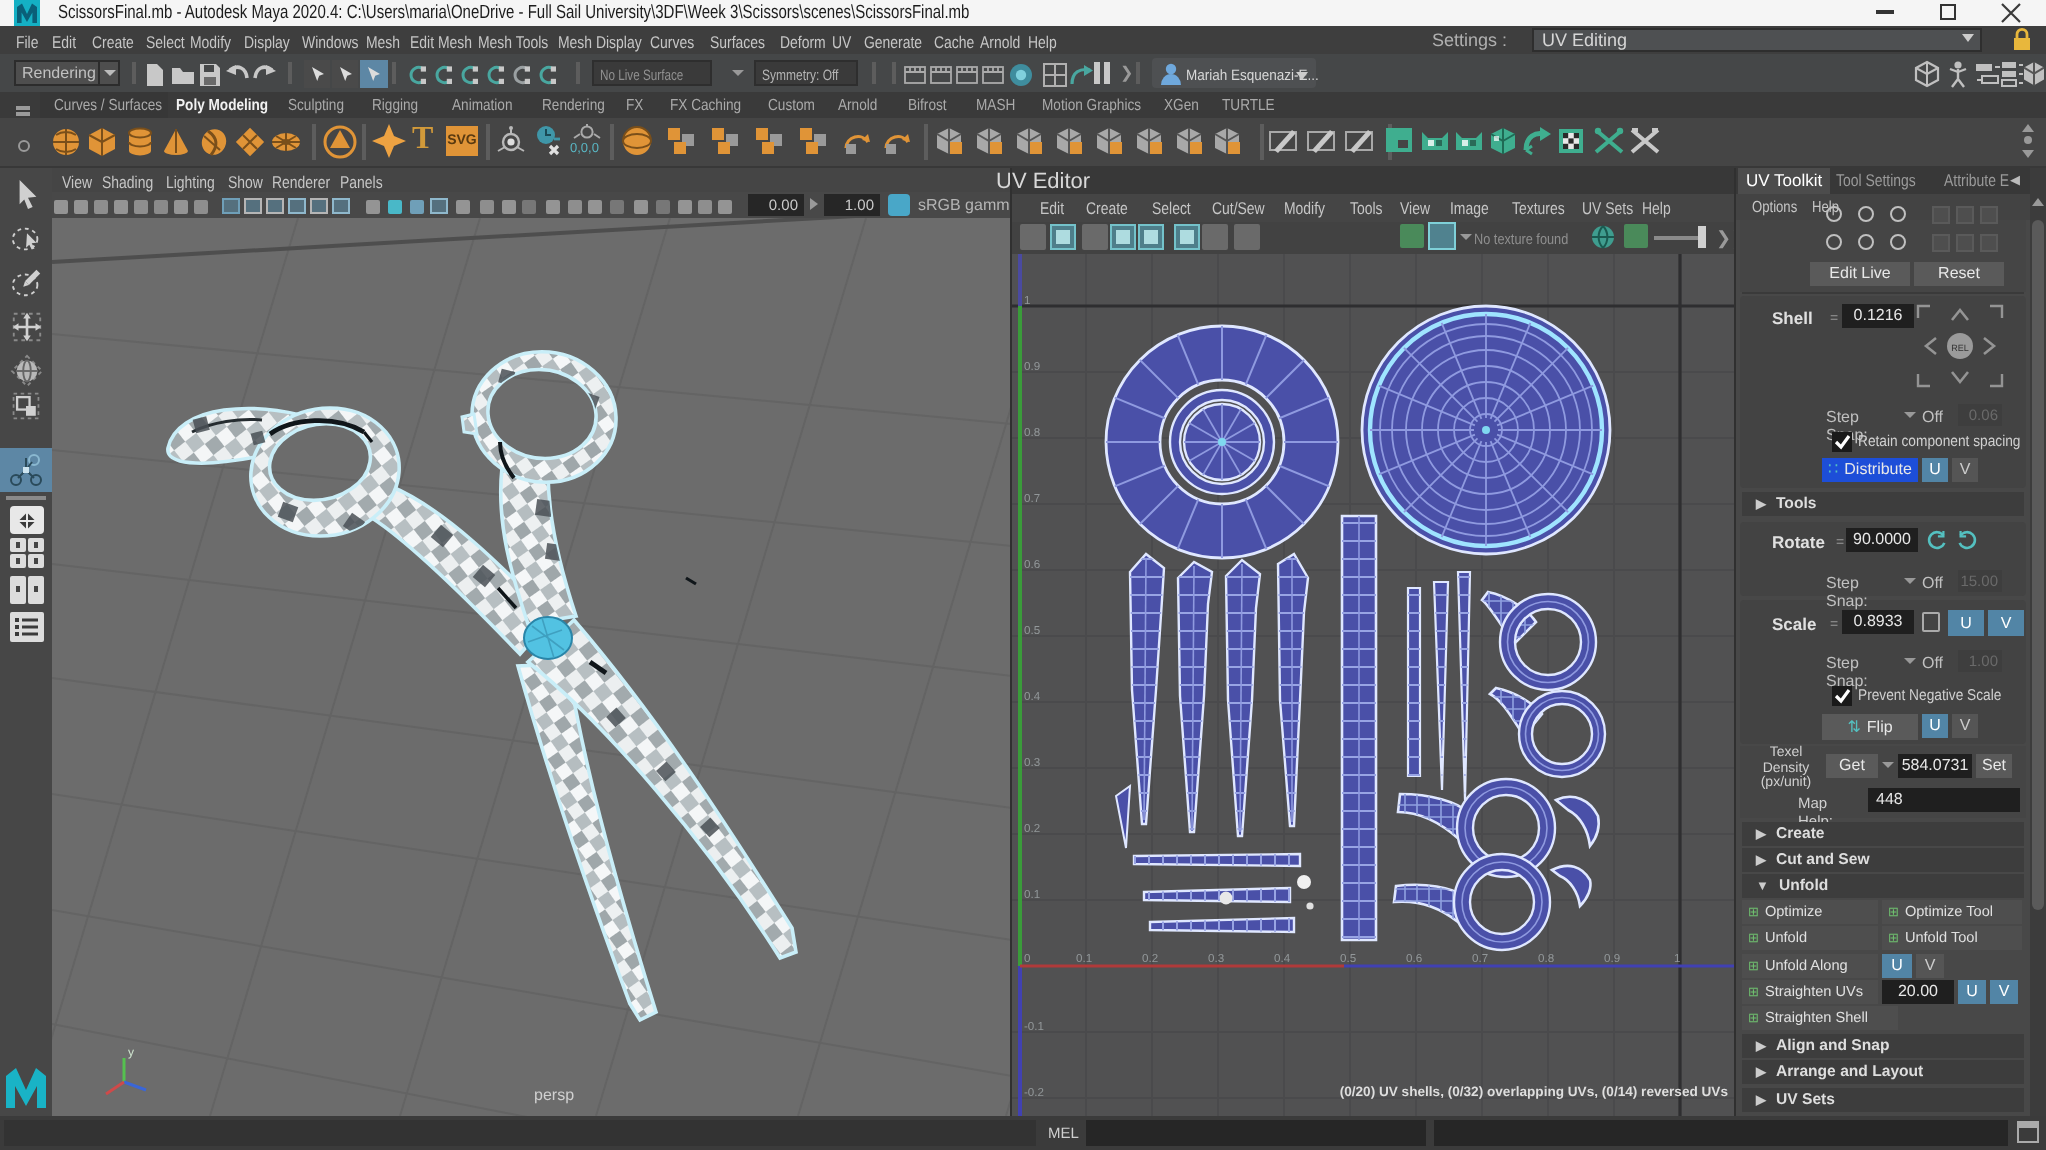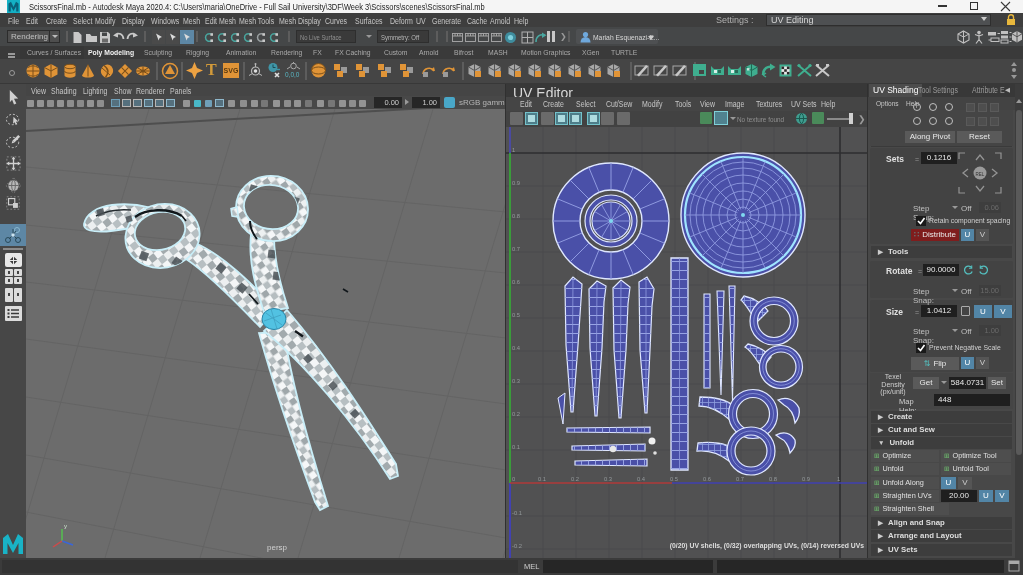--- a/index.html
+++ b/index.html
@@ -637,21 +637,21 @@
   <path d="M0 0 L-9 6" stroke="#cf4a4a" stroke-width="1.5"></path>
   <text x="2" y="-13" font-size="6" fill="#cfe5cf">y</text>
  </g>
  <text x="267" y="550" font-size="8" fill="#d0d0d0">persp</text>
 </svg>
 
 <div class="ab" style="left:506px;top:84px;width:362px;height:474px;background:#454545;"></div>
 <div id="uveditor"></div>
 
 <div class="ab" style="left:506px;top:84px;width:362px;height:13px;background:#383838;"></div>
-<div class="ab" style="left:513px;top:85px;font-size:14px;color:#d8d8d8;">UV Editor</div>
+<div class="ab" style="left:498px;top:85px;font-size:11px;color:#d8d8d8;">UV Editor</div>
 <div class="ab" style="left:506px;top:97px;width:362px;height:14px;background:#454545;"></div>
 <div id="uvmenus">
       <div class="ab" style="left:520px;top:98.5px;font-size:8.5px;color:#c6c6c6;transform:scaleX(0.82);transform-origin:0 0;white-space:nowrap;">Edit</div>
       <div class="ab" style="left:543px;top:98.5px;font-size:8.5px;color:#c6c6c6;transform:scaleX(0.82);transform-origin:0 0;white-space:nowrap;">Create</div>
       <div class="ab" style="left:576px;top:98.5px;font-size:8.5px;color:#c6c6c6;transform:scaleX(0.82);transform-origin:0 0;white-space:nowrap;">Select</div>
       <div class="ab" style="left:606px;top:98.5px;font-size:8.5px;color:#c6c6c6;transform:scaleX(0.82);transform-origin:0 0;white-space:nowrap;">Cut/Sew</div>
       <div class="ab" style="left:642px;top:98.5px;font-size:8.5px;color:#c6c6c6;transform:scaleX(0.82);transform-origin:0 0;white-space:nowrap;">Modify</div>
       <div class="ab" style="left:675px;top:98.5px;font-size:8.5px;color:#c6c6c6;transform:scaleX(0.82);transform-origin:0 0;white-space:nowrap;">Tools</div>
       <div class="ab" style="left:700px;top:98.5px;font-size:8.5px;color:#c6c6c6;transform:scaleX(0.82);transform-origin:0 0;white-space:nowrap;">View</div>
       <div class="ab" style="left:725px;top:98.5px;font-size:8.5px;color:#c6c6c6;transform:scaleX(0.82);transform-origin:0 0;white-space:nowrap;">Image</div>
@@ -853,21 +853,21 @@
         <circle cx="613" cy="449" r="3.2" fill="#e8e8e8"></circle>
         <circle cx="652" cy="441" r="3.5" fill="#f0f0f0"></circle>
         <circle cx="655" cy="453" r="1.8" fill="#e0e0e0"></circle>
       </g>
  <text x="864" y="548" font-size="6.8" font-weight="bold" fill="#dedede" text-anchor="end">(0/20) UV shells, (0/32) overlapping UVs, (0/14) reversed UVs</text>
 </svg>
 
 <div class="ab" style="left:868px;top:84px;width:147px;height:474px;background:#484848;"></div>
 <div id="toolkit">
       <div class="ab" style="left:868px;top:84px;width:147px;height:13px;background:#383838;"></div>
-      <div class="ab" style="left:869px;top:84px;height:13px;background:#4c4c4c;padding:0 4px;font-size:8.5px;color:#fff;line-height:13px;">UV Shading</div>
+      <div class="ab" style="left:869px;top:84px;height:13px;background:#4c4c4c;padding:0 4px;font-size:8.5px;color:#fff;line-height:13px;">UV Toolkit</div>
       <div class="ab" style="left:918px;top:85px;font-size:8.5px;color:#9a9a9a;transform:scaleX(0.82);transform-origin:0 0;white-space:nowrap;">Tool Settings</div>
       <div class="ab" style="left:972px;top:85px;font-size:8.5px;color:#9a9a9a;transform:scaleX(0.82);transform-origin:0 0;white-space:nowrap;">Attribute E</div>
       <div class="ab" style="left:1005px;top:86px;font-size:6.5px;color:#bbb;">◀</div>
       <div class="ab" style="left:1016.5px;top:86px;font-size:6.5px;color:#bbb;">▶</div>
       <div class="ab" style="left:868px;top:97px;width:147px;height:13px;background:#434343;"></div>
       <div class="ab" style="left:876px;top:99px;font-size:8px;color:#c6c6c6;transform:scaleX(0.82);transform-origin:0 0;">Options</div>
       <div class="ab" style="left:906px;top:99px;font-size:8px;color:#c6c6c6;transform:scaleX(0.82);transform-origin:0 0;">Help</div>
       <div class="ab" style="left:870px;top:110px;width:143px;height:36px;background:#454545;"></div>
       <div class="ab" style="left:870px;top:148px;width:143px;height:96px;background:#434343;border-radius:2px;"></div>
       <div class="ab" style="left:870px;top:261px;width:143px;height:37px;background:#434343;border-radius:2px;"></div>
@@ -878,24 +878,24 @@
       <div class="ab" style="left:945px;top:103px;width:8px;height:8px;border:1.2px solid #c0c0c0;border-radius:50%;"></div>
       <div class="ab" style="left:913px;top:117px;width:8px;height:8px;border:1.2px solid #c0c0c0;border-radius:50%;"></div>
       <div class="ab" style="left:929px;top:117px;width:8px;height:8px;border:1.2px solid #c0c0c0;border-radius:50%;"></div>
       <div class="ab" style="left:945px;top:117px;width:8px;height:8px;border:1.2px solid #c0c0c0;border-radius:50%;"></div>
       <div class="ab" style="left:966px;top:103px;width:9px;height:9px;background:#4e4e4e;border:1px solid #5a5a5a;"></div>
       <div class="ab" style="left:978px;top:103px;width:9px;height:9px;background:#4e4e4e;border:1px solid #5a5a5a;"></div>
       <div class="ab" style="left:990px;top:103px;width:9px;height:9px;background:#4e4e4e;border:1px solid #5a5a5a;"></div>
       <div class="ab" style="left:966px;top:117px;width:9px;height:9px;background:#4e4e4e;border:1px solid #5a5a5a;"></div>
       <div class="ab" style="left:978px;top:117px;width:9px;height:9px;background:#4e4e4e;border:1px solid #5a5a5a;"></div>
       <div class="ab" style="left:990px;top:117px;width:9px;height:9px;background:#4e4e4e;border:1px solid #5a5a5a;"></div>
-      <div class="ab" style="left:905px;top:131px;width:50px;height:12px;background:#5a5a5a;color:#e8e8e8;font-size:8px;text-align:center;line-height:12px;">Along Pivot</div>
+      <div class="ab" style="left:905px;top:131px;width:50px;height:12px;background:#5a5a5a;color:#e8e8e8;font-size:8px;text-align:center;line-height:12px;">Edit Live</div>
       <div class="ab" style="left:957px;top:131px;width:45px;height:12px;background:#5a5a5a;color:#e8e8e8;font-size:8px;text-align:center;line-height:12px;">Reset</div>
       <div class="ab" style="left:871px;top:146px;width:141px;height:1px;background:#3a3a3a;"></div>
-      <div class="ab" style="left:886px;top:154px;font-size:8.5px;font-weight:bold;color:#e0e0e0;">Sets</div>
+      <div class="ab" style="left:886px;top:154px;font-size:8.5px;font-weight:bold;color:#e0e0e0;">Shell</div>
       <div class="ab" style="left:915px;top:156px;font-size:7px;color:#999;">=</div>
       <div class="ab" style="left:921px;top:152px;width:36px;height:12px;background:#1f1f1f;color:#e8e8e8;font-size:8px;line-height:12px;text-align:center;">0.1216</div>
       <div class="ab" style="left:958px;top:148px;width:44px;height:46px;"></div>
       <svg class="ab" style="left:958px;top:152px" width="44" height="42" viewBox="0 0 44 42">
       <path d="M1 7 V1 H7 M37 1 H43 V7 M43 35 V41 H37 M7 41 H1 V35" stroke="#949494" fill="none" stroke-width="1.2"></path>
       <path d="M18 8 L22 3 L26 8" stroke="#949494" fill="none" stroke-width="1.3"></path>
       <path d="M18 34 L22 39 L26 34" stroke="#949494" fill="none" stroke-width="1.3"></path>
       <path d="M10 17 L5 21 L10 25" stroke="#949494" fill="none" stroke-width="1.3"></path>
       <path d="M34 17 L39 21 L34 25" stroke="#949494" fill="none" stroke-width="1.3"></path>
       <circle cx="22" cy="21" r="6.5" fill="#9a9a9a"></circle>
@@ -903,42 +903,42 @@
     </svg>
       <div class="ab" style="left:913px;top:204px;font-size:8px;color:#c0c0c0;">Step Snap:</div>
       <div class="ab" style="left:952px;top:206px;width:0;height:0;border-left:3px solid transparent;border-right:3px solid transparent;border-top:3.5px solid #999;"></div>
       <div class="ab" style="left:961px;top:204px;font-size:8px;color:#c0c0c0;">Off</div>
       <div class="ab" style="left:979px;top:202px;width:22px;height:11px;background:#3e3e3e;color:#6a6a6a;font-size:7.5px;text-align:right;line-height:11px;padding-right:2px;">0.06</div>
       <svg class="ab" style="left:916px;top:216px" width="10" height="10" viewBox="0 0 10 10">
         <rect width="10" height="10" fill="#1a1a1a"></rect>
         <path d="M2 5 l2.5 2.5 L8.5 2" stroke="#fff" stroke-width="1.6" fill="none"></path>
       </svg>
       <div class="ab" style="left:929px;top:216px;font-size:7.8px;color:#d0d0d0;transform:scaleX(0.88);transform-origin:0 0;white-space:nowrap;">Retain component spacing</div>
-      <div class="ab" style="left:911px;top:229px;width:48px;height:12px;background:#7f1d1d;color:#e8e8e8;font-size:8px;text-align:center;line-height:12px;"><span style="color:#54c0c0;margin-right:3px;font-size:8px;">∷</span>Distribute</div>
+      <div class="ab" style="left:911px;top:229px;width:48px;height:12px;background:#1d4ed8;color:#e8e8e8;font-size:8px;text-align:center;line-height:12px;"><span style="color:#54c0c0;margin-right:3px;font-size:8px;">∷</span>Distribute</div>
       <div class="ab uvbtn" style="left:961px;top:229px;width:13px;height:12px;background:#5285a6;color:#fff;font-size:8px;text-align:center;line-height:12px;">U</div>
       <div class="ab uvbtn" style="left:976px;top:229px;width:13px;height:12px;background:#555;color:#ccc;font-size:8px;text-align:center;line-height:12px;">V</div>
       <div class="ab" style="left:871px;top:246px;width:141px;height:12px;background:#3d3d3d;color:#dedede;font-size:7.8px;font-weight:bold;line-height:12px;"><span style="display:inline-block;margin:0 5px 0 7px;font-size:6.5px;color:#ccc;">▶</span>Tools</div>
       <div class="ab" style="left:886px;top:266px;font-size:8.5px;font-weight:bold;color:#e0e0e0;">Rotate</div>
       <div class="ab" style="left:918px;top:268px;font-size:7px;color:#999;">=</div>
       <div class="ab" style="left:923px;top:264px;width:36px;height:12px;background:#1f1f1f;color:#e8e8e8;font-size:8px;line-height:12px;text-align:center;">90.0000</div>
       <svg class="ab" style="left:963px;top:265px" width="11" height="11" viewBox="0 0 12 12">
         <path d="M9.5 3 A4.3 4.3 0 1 0 10 7" fill="none" stroke="#54c0c0" stroke-width="1.4"></path>
         <path d="M9.5 0.5 v3 h-3" fill="none" stroke="#54c0c0" stroke-width="1.2"></path>
       </svg>
       <svg class="ab" style="left:978px;top:265px" width="11" height="11" viewBox="0 0 12 12">
         <path d="M2.5 3 A4.3 4.3 0 1 1 2 7" fill="none" stroke="#54c0c0" stroke-width="1.4"></path>
         <path d="M2.5 0.5 v3 h3" fill="none" stroke="#54c0c0" stroke-width="1.2"></path>
       </svg>
       <div class="ab" style="left:913px;top:287px;font-size:8px;color:#c0c0c0;">Step Snap:</div>
       <div class="ab" style="left:952px;top:289px;width:0;height:0;border-left:3px solid transparent;border-right:3px solid transparent;border-top:3.5px solid #999;"></div>
       <div class="ab" style="left:961px;top:287px;font-size:8px;color:#c0c0c0;">Off</div>
       <div class="ab" style="left:979px;top:285px;width:22px;height:11px;background:#3e3e3e;color:#6a6a6a;font-size:7.5px;text-align:right;line-height:11px;padding-right:2px;">15.00</div>
-      <div class="ab" style="left:886px;top:307px;font-size:8.5px;font-weight:bold;color:#e0e0e0;">Size</div>
+      <div class="ab" style="left:886px;top:307px;font-size:8.5px;font-weight:bold;color:#e0e0e0;">Scale</div>
       <div class="ab" style="left:915px;top:309px;font-size:7px;color:#999;">=</div>
-      <div class="ab" style="left:921px;top:305px;width:36px;height:12px;background:#1f1f1f;color:#e8e8e8;font-size:8px;line-height:12px;text-align:center;">1.0412</div>
+      <div class="ab" style="left:921px;top:305px;width:36px;height:12px;background:#1f1f1f;color:#e8e8e8;font-size:8px;line-height:12px;text-align:center;">0.8933</div>
       <div class="ab" style="left:961px;top:306px;width:9px;height:10px;border:1.2px solid #aaa;border-radius:1px;"></div>
       <div class="ab uvbtn" style="left:974px;top:305px;width:18px;height:13px;background:#5285a6;color:#fff;font-size:8px;text-align:center;line-height:13px;">U</div>
       <div class="ab uvbtn" style="left:994px;top:305px;width:18px;height:13px;background:#5285a6;color:#fff;font-size:8px;text-align:center;line-height:13px;">V</div>
       <div class="ab" style="left:913px;top:327px;font-size:8px;color:#c0c0c0;">Step Snap:</div>
       <div class="ab" style="left:952px;top:329px;width:0;height:0;border-left:3px solid transparent;border-right:3px solid transparent;border-top:3.5px solid #999;"></div>
       <div class="ab" style="left:961px;top:327px;font-size:8px;color:#c0c0c0;">Off</div>
       <div class="ab" style="left:979px;top:325px;width:22px;height:11px;background:#3e3e3e;color:#6a6a6a;font-size:7.5px;text-align:right;line-height:11px;padding-right:2px;">1.00</div>
       <svg class="ab" style="left:916px;top:343px" width="10" height="10" viewBox="0 0 10 10">
         <rect width="10" height="10" fill="#1a1a1a"></rect>
         <path d="M2 5 l2.5 2.5 L8.5 2" stroke="#fff" stroke-width="1.6" fill="none"></path>

